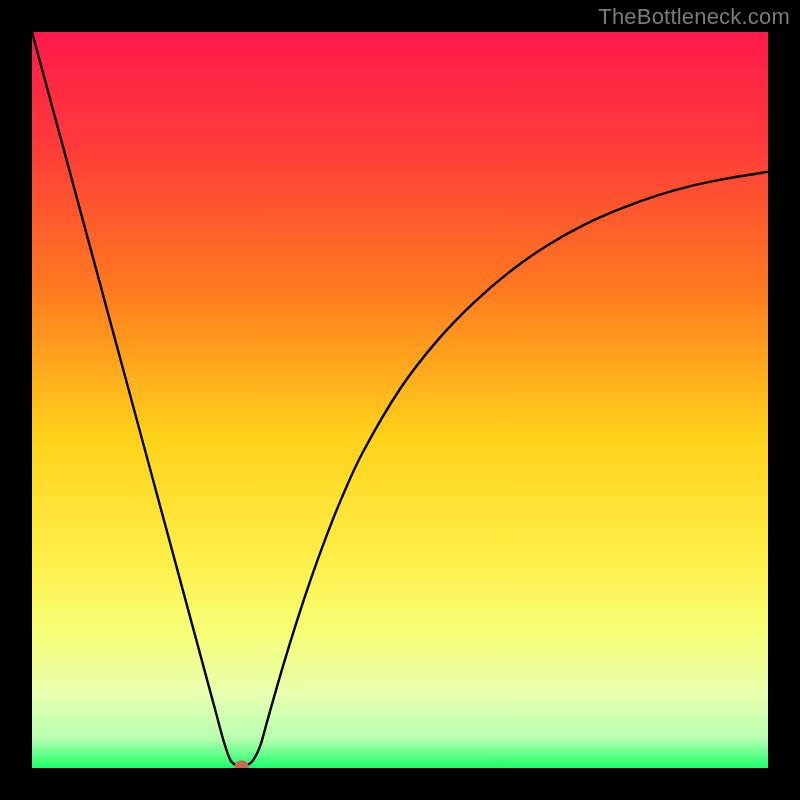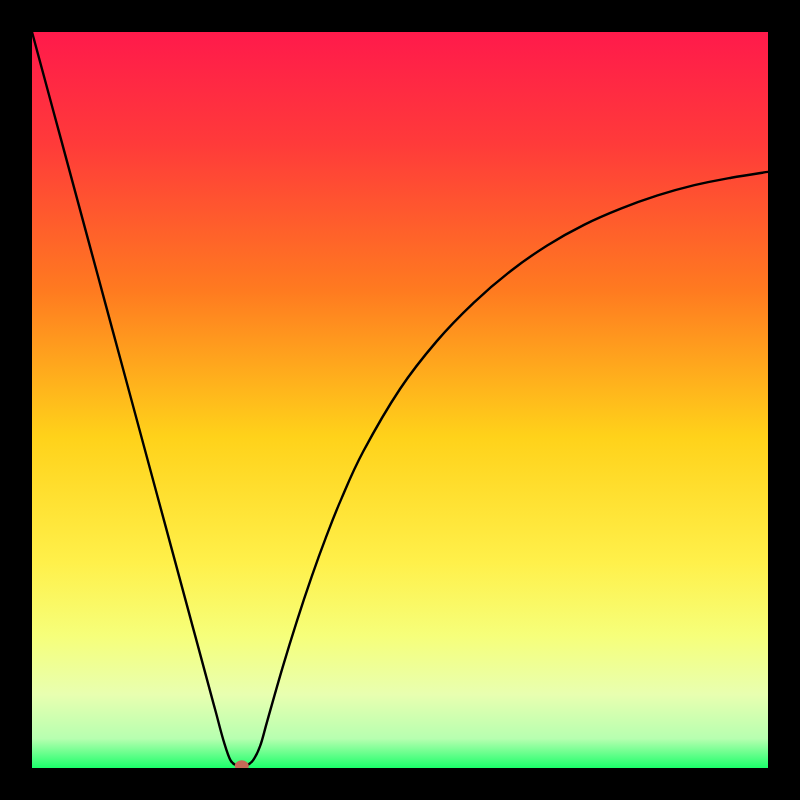--- a/index.html
+++ b/index.html
@@ -35,20 +35,21 @@
     top: 32px;
     width: 736px;
     height: 736px;
   }
   svg { display: block; }
 </style>
 </head>
 <body>
 
 <div class="frame">
+  <div class="watermark">TheBottleneck.com</div>
 
   <div class="plot-wrap">
     <svg id="plot-svg" width="736" height="736" viewBox="0 0 736 736">
       <defs>
         <linearGradient id="bg-grad" x1="0" y1="0" x2="0" y2="1">
             <stop offset="0.0%" stop-color="#ff1a4b"></stop>
             <stop offset="15.0%" stop-color="#ff3a3a"></stop>
             <stop offset="35.0%" stop-color="#ff7a20"></stop>
             <stop offset="55.0%" stop-color="#ffd21a"></stop>
             <stop offset="72.0%" stop-color="#fff04a"></stop>

